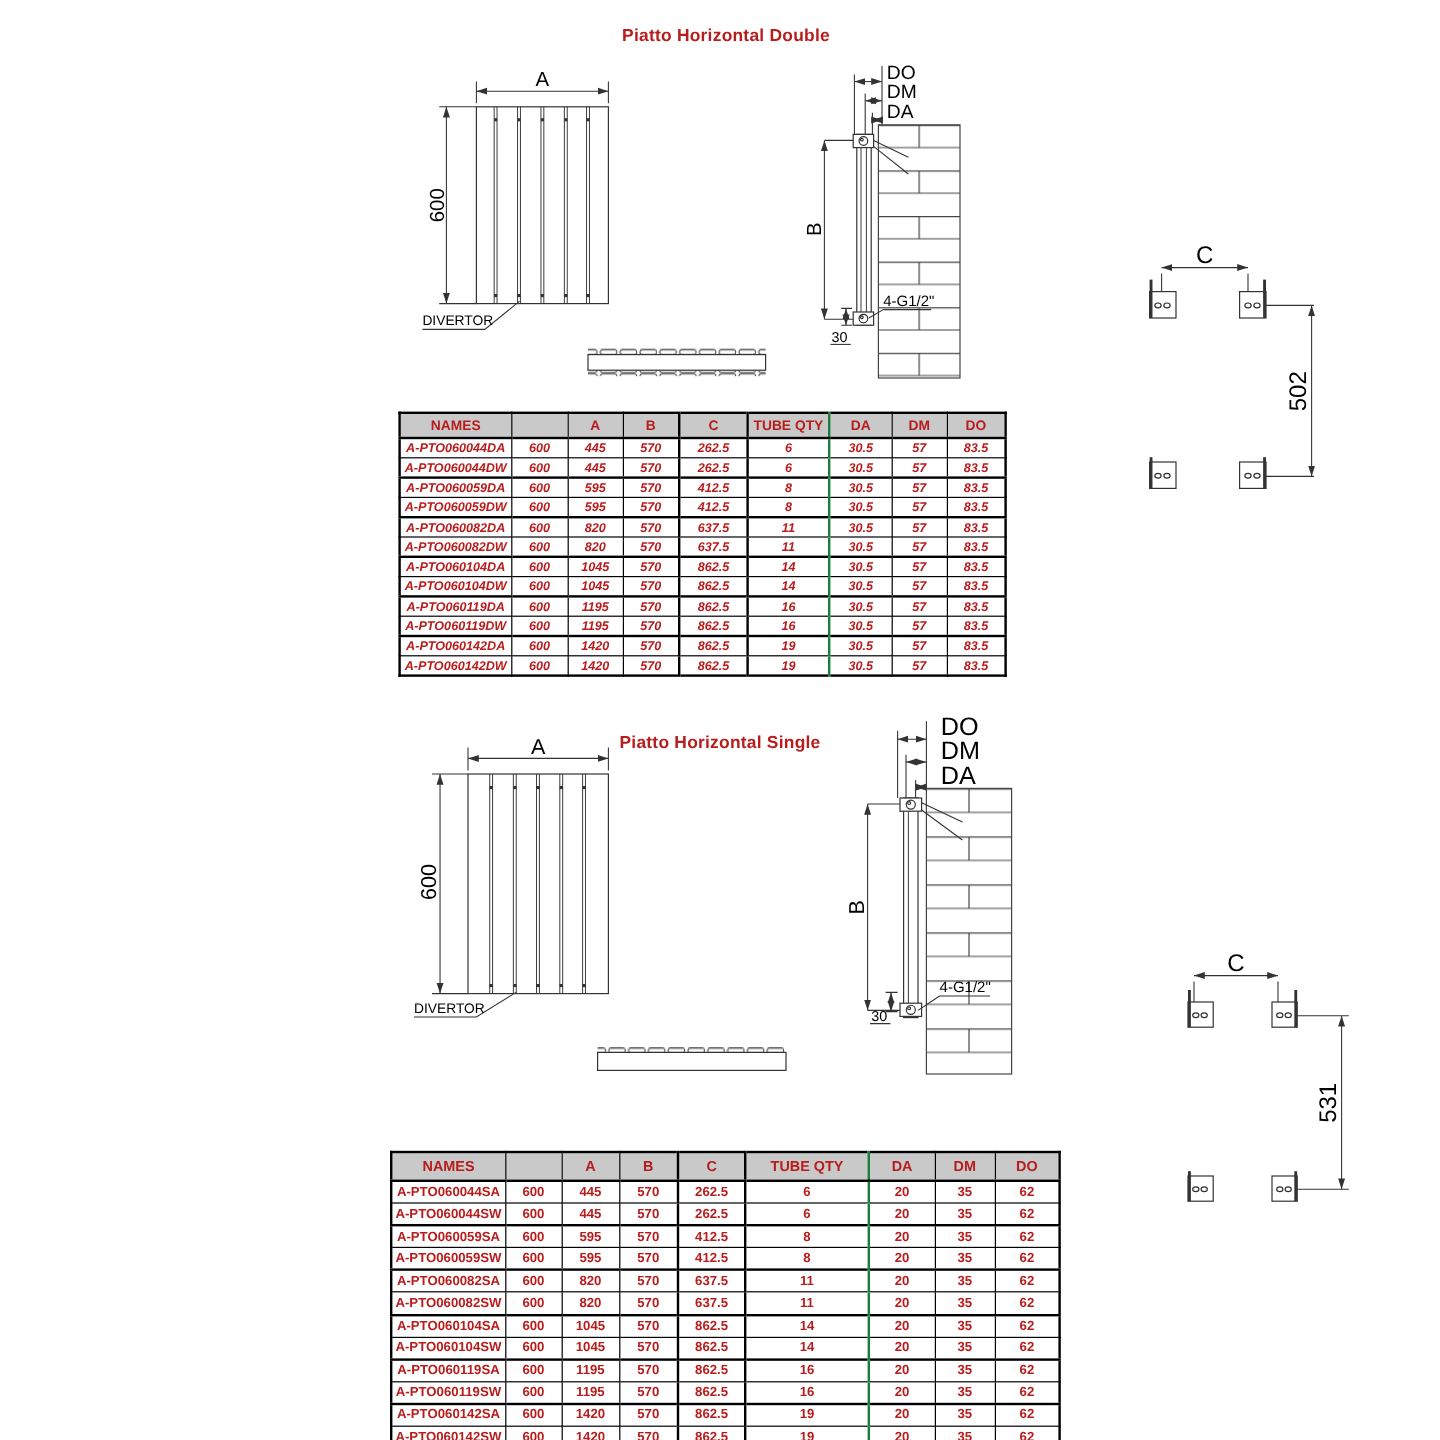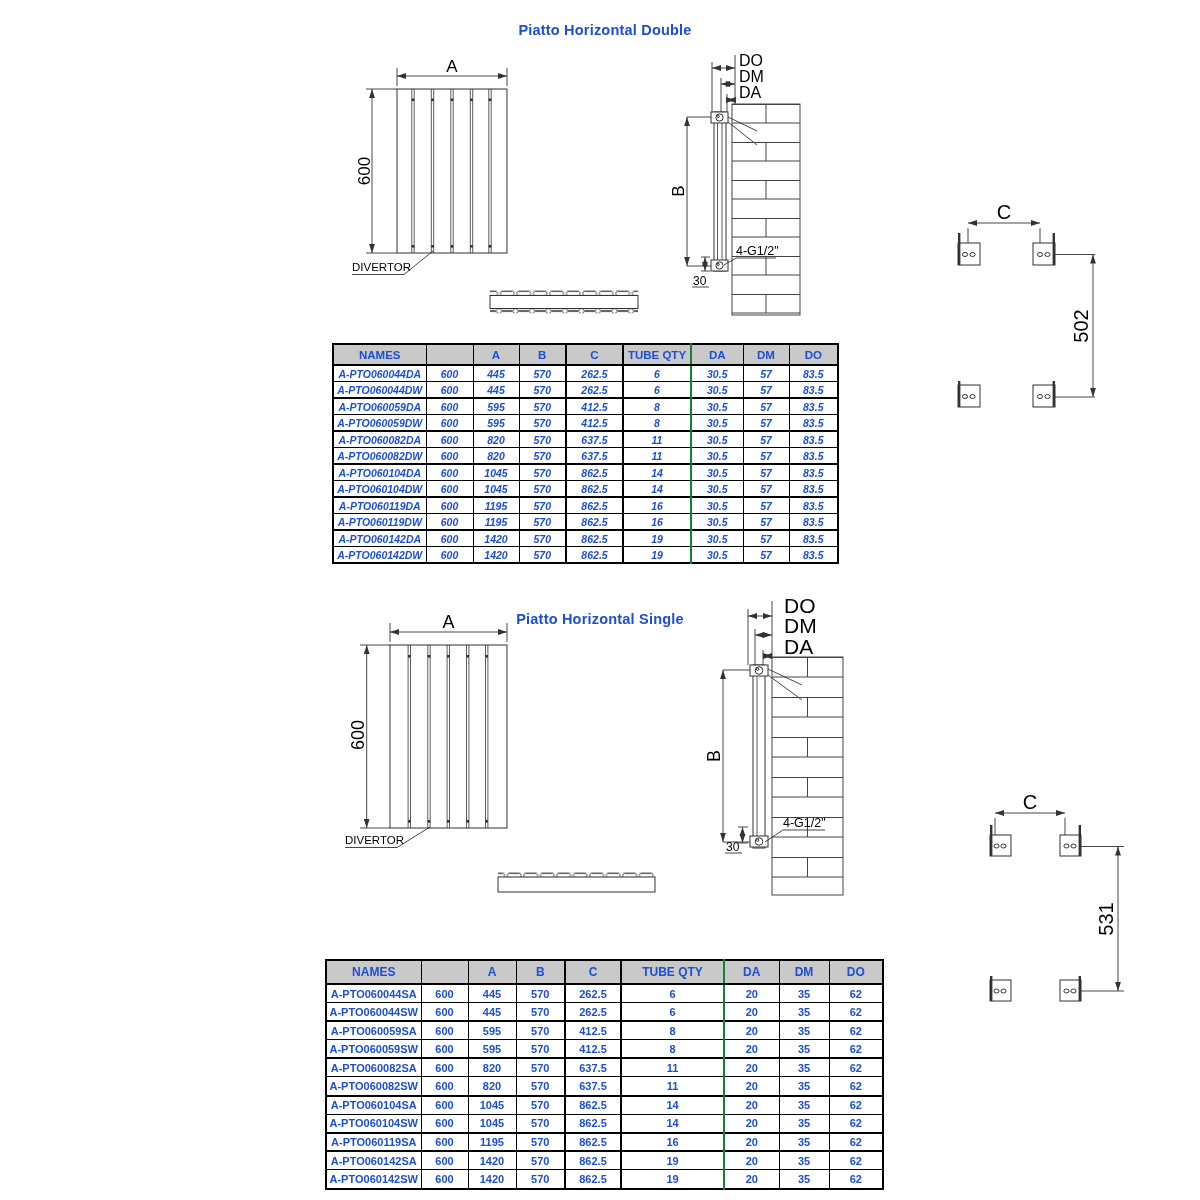--- a/index.html
+++ b/index.html
@@ -1,17 +1,17 @@
 <!DOCTYPE html>
 <html><head>
 <meta charset="utf-8">
 <style>
   html,body{margin:0;padding:0;background:#fff;}
   #canvas{position:relative;width:1200px;height:1200px;background:#ffffff;overflow:hidden;
-          font-family:"Liberation Sans", sans-serif;color:#1d4ed8;}
+          font-family:"Liberation Sans", sans-serif;color:#b91c1c;}
   .section-title{position:absolute;font-weight:bold;font-size:14.5px;text-align:center;letter-spacing:.2px;}
   .dwg{position:absolute;}
   .dwg text{fill:#000;stroke:none;font-family:"Liberation Sans", sans-serif;}
   .dim{font-size:17px;}
   .dimS{font-size:18px;}
   .dimBig{font-size:20px;}
   .dep{font-size:16px;}
   .depS{font-size:21px;}
   .small{font-size:12px;}
   .note{font-size:11.5px;}
@@ -540,20 +540,31 @@
           <td>A-PTO060119SA</td>
           <td>600</td>
           <td>1195</td>
           <td>570</td>
           <td>862.5</td>
           <td>16</td>
           <td>20</td>
           <td>35</td>
           <td>62</td>
         </tr>
+        <tr>
+          <td>A-PTO060119SW</td>
+          <td>600</td>
+          <td>1195</td>
+          <td>570</td>
+          <td>862.5</td>
+          <td>16</td>
+          <td>20</td>
+          <td>35</td>
+          <td>62</td>
+        </tr>
         <tr class="group-start">
           <td>A-PTO060142SA</td>
           <td>600</td>
           <td>1420</td>
           <td>570</td>
           <td>862.5</td>
           <td>19</td>
           <td>20</td>
           <td>35</td>
           <td>62</td>

